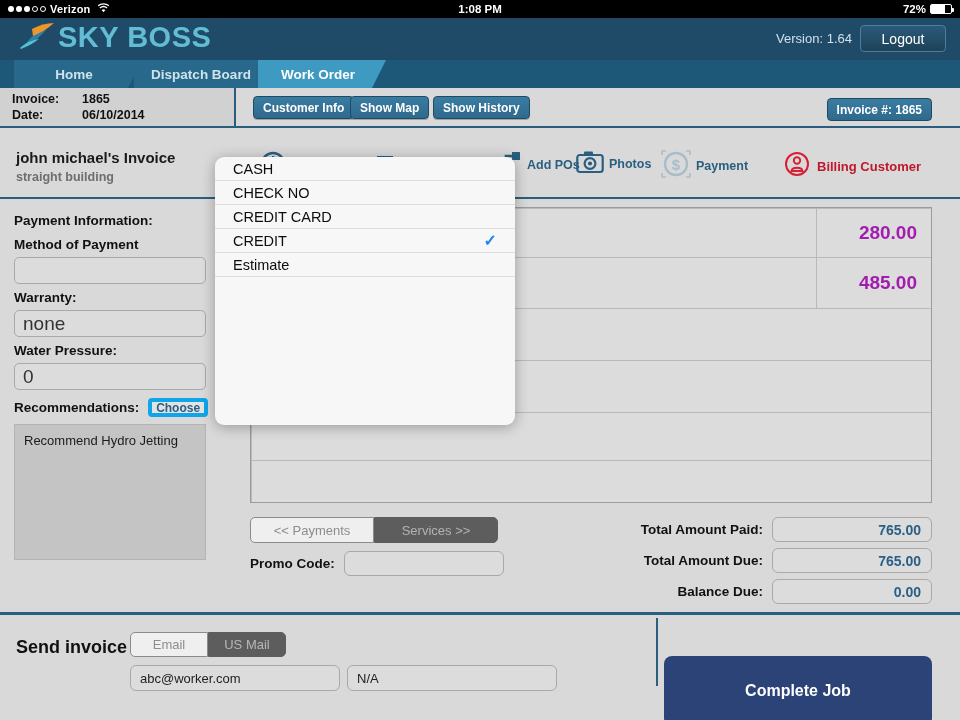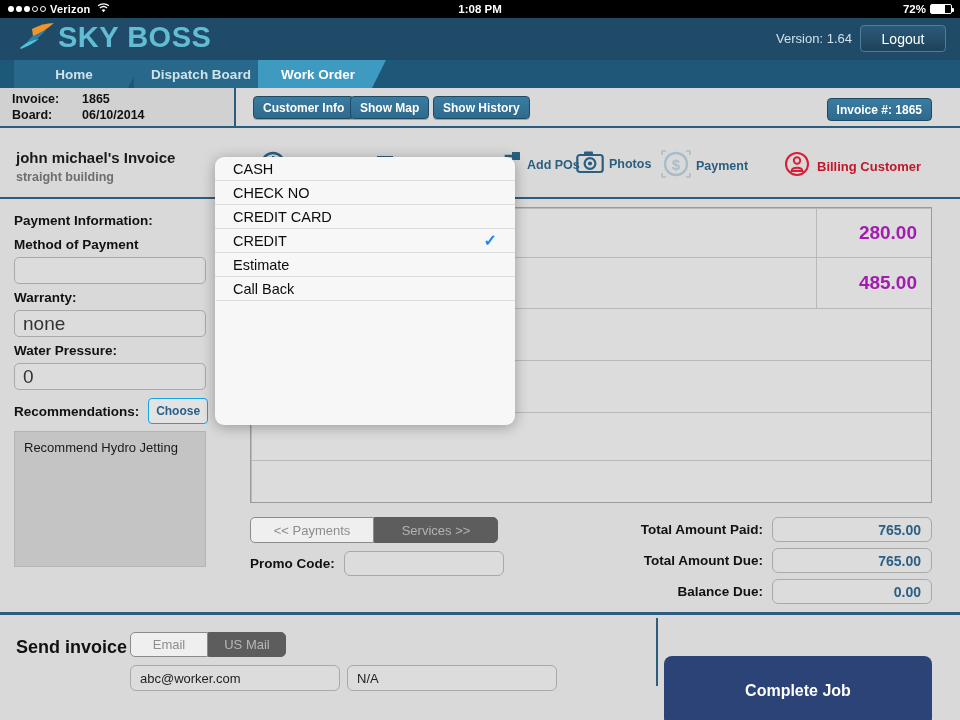--- a/index.html
+++ b/index.html
@@ -171,22 +171,22 @@
     width: 192px; height: 27px; margin-top: 5px;
     background: #dcdcdc; border: 1px solid #a9a9a9; border-radius: 5px;
     font-size: 19px; color: #333; padding: 0 8px;
     display: flex; align-items: center;
     font-family: "Liberation Sans", sans-serif;
   }
   .sp { height: 9px; }
   .sp-s { height: 6px; }
   .rec-row { display: flex; align-items: center; gap: 9px; margin-top: 8px; }
   .choose-btn {
-    width: 62px; height: 26px;
-    background: #e3e3e3; border: 1px solid #0ea5e9; border-radius: 4px;
+    width: 62px; height: 19px;
+    background: #e3e3e3; border: 4px solid #0ea5e9; border-radius: 4px;
     color: #2a5f87; font-size: 12px; font-weight: bold;
     display: flex; align-items: center; justify-content: center; cursor: pointer;
   }
   .rec-box {
     width: 192px; height: 136px; margin-top: 7px;
     background: #c4c4c4; border: 1px solid #b4b4b4;
     padding: 8px 9px; font-size: 13px; color: #1a1a1a;
     overflow: hidden;
   }
 
@@ -386,21 +386,21 @@
     </div>
   </div>
 
   <div class="infobar">
     <div class="inv-block">
       <div class="inv-row">
         <span class="k">Invoice:</span>
         <span class="v">1865</span>
       </div>
       <div class="inv-row">
-        <span class="k">Board:</span>
+        <span class="k">Date:</span>
         <span class="v">06/10/2014</span>
       </div>
     </div>
     <div class="act-btn" id="actb0">Customer Info</div>
     <div class="act-btn" id="actb1">Show Map</div>
     <div class="act-btn" id="actb2">Show History</div>
   </div>
   <div class="inv-num">Invoice #: 1865</div>
 
   <div class="custbar">
@@ -566,18 +566,15 @@
     <div class="pop-item">
       <span>CREDIT CARD</span>
     </div>
     <div class="pop-item">
       <span>CREDIT</span>
       <span class="pop-check">✓</span>
     </div>
     <div class="pop-item">
       <span>Estimate</span>
     </div>
-    <div class="pop-item">
-      <span>Call Back</span>
-    </div>
   </div>
 
 </div>
 
 </body></html>

